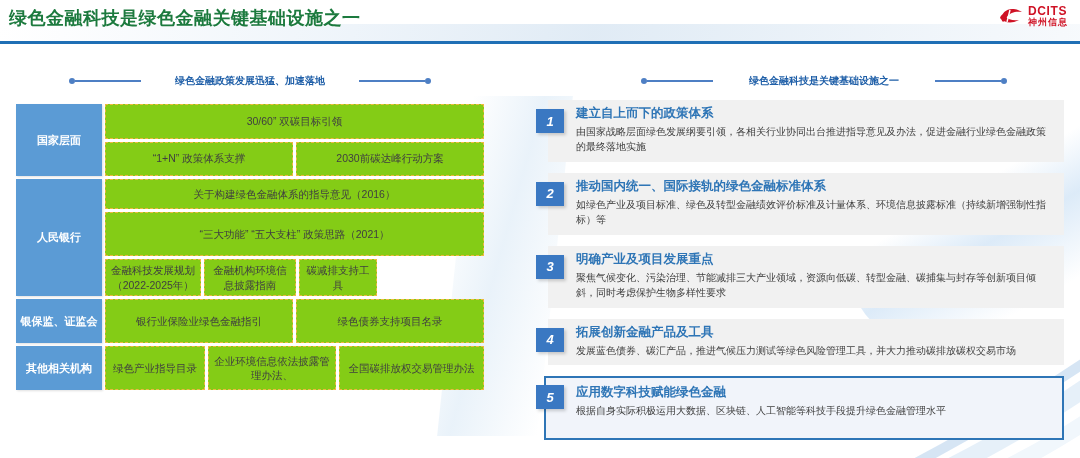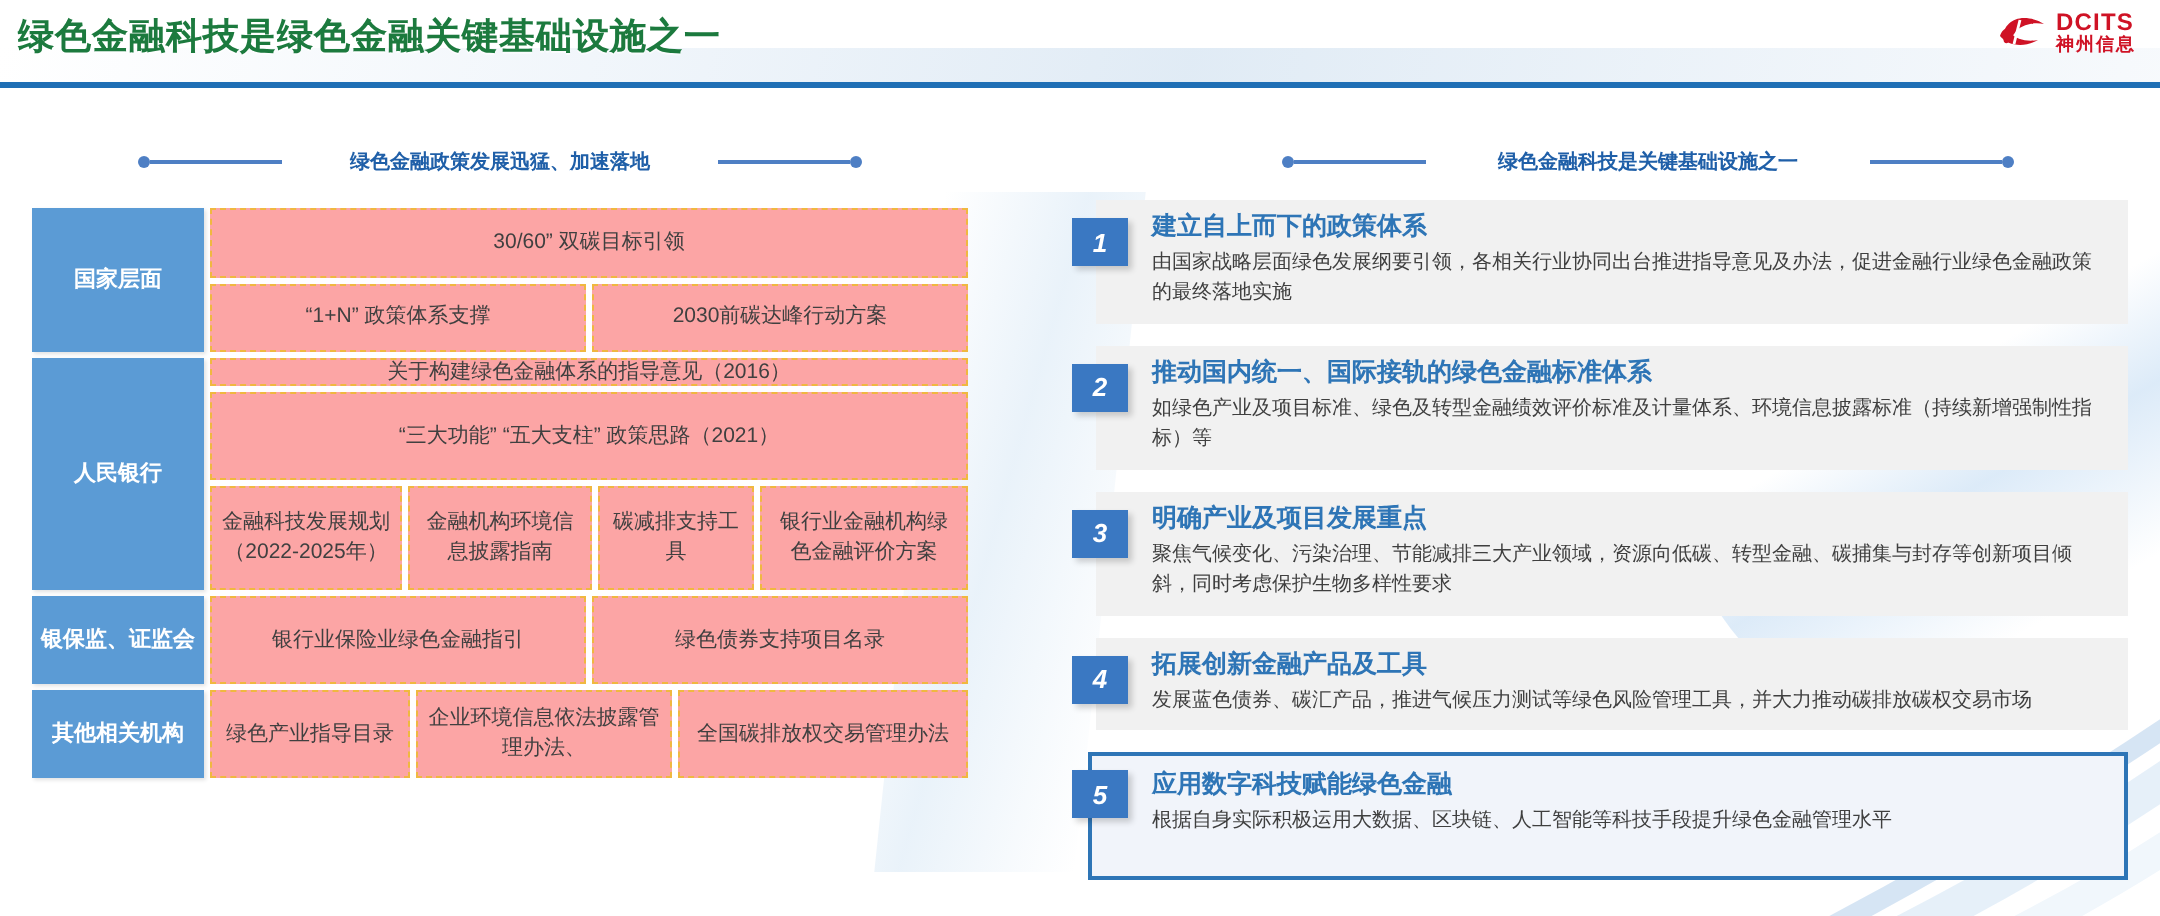--- a/index.html
+++ b/index.html
@@ -90,31 +90,31 @@
     width:86px; flex:0 0 86px;
     background:#5b9bd5;
     color:#ffffff; font-weight:bold; font-size:11px;
     display:flex; align-items:center; justify-content:center; text-align:center;
     line-height:1.35; padding:2px 4px;
     box-shadow:1px 1px 2px rgba(0,0,0,.12);
   }
   .cells { flex:1; display:flex; flex-direction:column; gap:3px; }
   .cline { display:flex; gap:3px; }
   .cell {
-    background:#fca5a5;
+    background:#84cc16;
     border:1px dashed #f0b840;
     color:#404040; font-size:10.5px;
     display:flex; align-items:center; justify-content:center; text-align:center;
     line-height:1.4; padding:3px 4px;
     flex:1;
   }
   .r-nation .cells { min-height:72px; }
   .r-nation .cline { flex:1; }
   .r-pboc  .cells { min-height:116px; }
-  .r-pboc  .cline.one { height:14px; }
+  .r-pboc  .cline.one { height:30px; }
   .r-pboc  .cline.two { height:44px; }
   .r-pboc  .cline.three { flex:1; }
   .r-cbirc .cells { min-height:44px; }
   .r-other .cells { min-height:44px; }
 
   .w-a { flex:0 0 96px; }
   .w-b { flex:0 0 92px; }
   .w-c { flex:0 0 78px; }
   .w-d { flex:1; }
   .w-half { flex:1; }
@@ -220,21 +220,20 @@
       <div class="cline one">
         <div class="cell">关于构建绿色金融体系的指导意见（2016）</div>
       </div>
       <div class="cline two">
         <div class="cell">“三大功能” “五大支柱” 政策思路（2021）</div>
       </div>
       <div class="cline three">
         <div class="cell w-a">金融科技发展规划（2022-2025年）</div>
         <div class="cell w-b">金融机构环境信息披露指南</div>
         <div class="cell w-c">碳减排支持工具</div>
-        <div class="cell w-d">银行业金融机构绿色金融评价方案</div>
       </div>
     </div>
   </div>
 
   <div class="trow r-cbirc">
     <div class="cat">银保监、证监会</div>
     <div class="cells">
       <div class="cline" style="flex:1">
         <div class="cell w-half">银行业保险业绿色金融指引</div>
         <div class="cell w-half">绿色债券支持项目名录</div>

